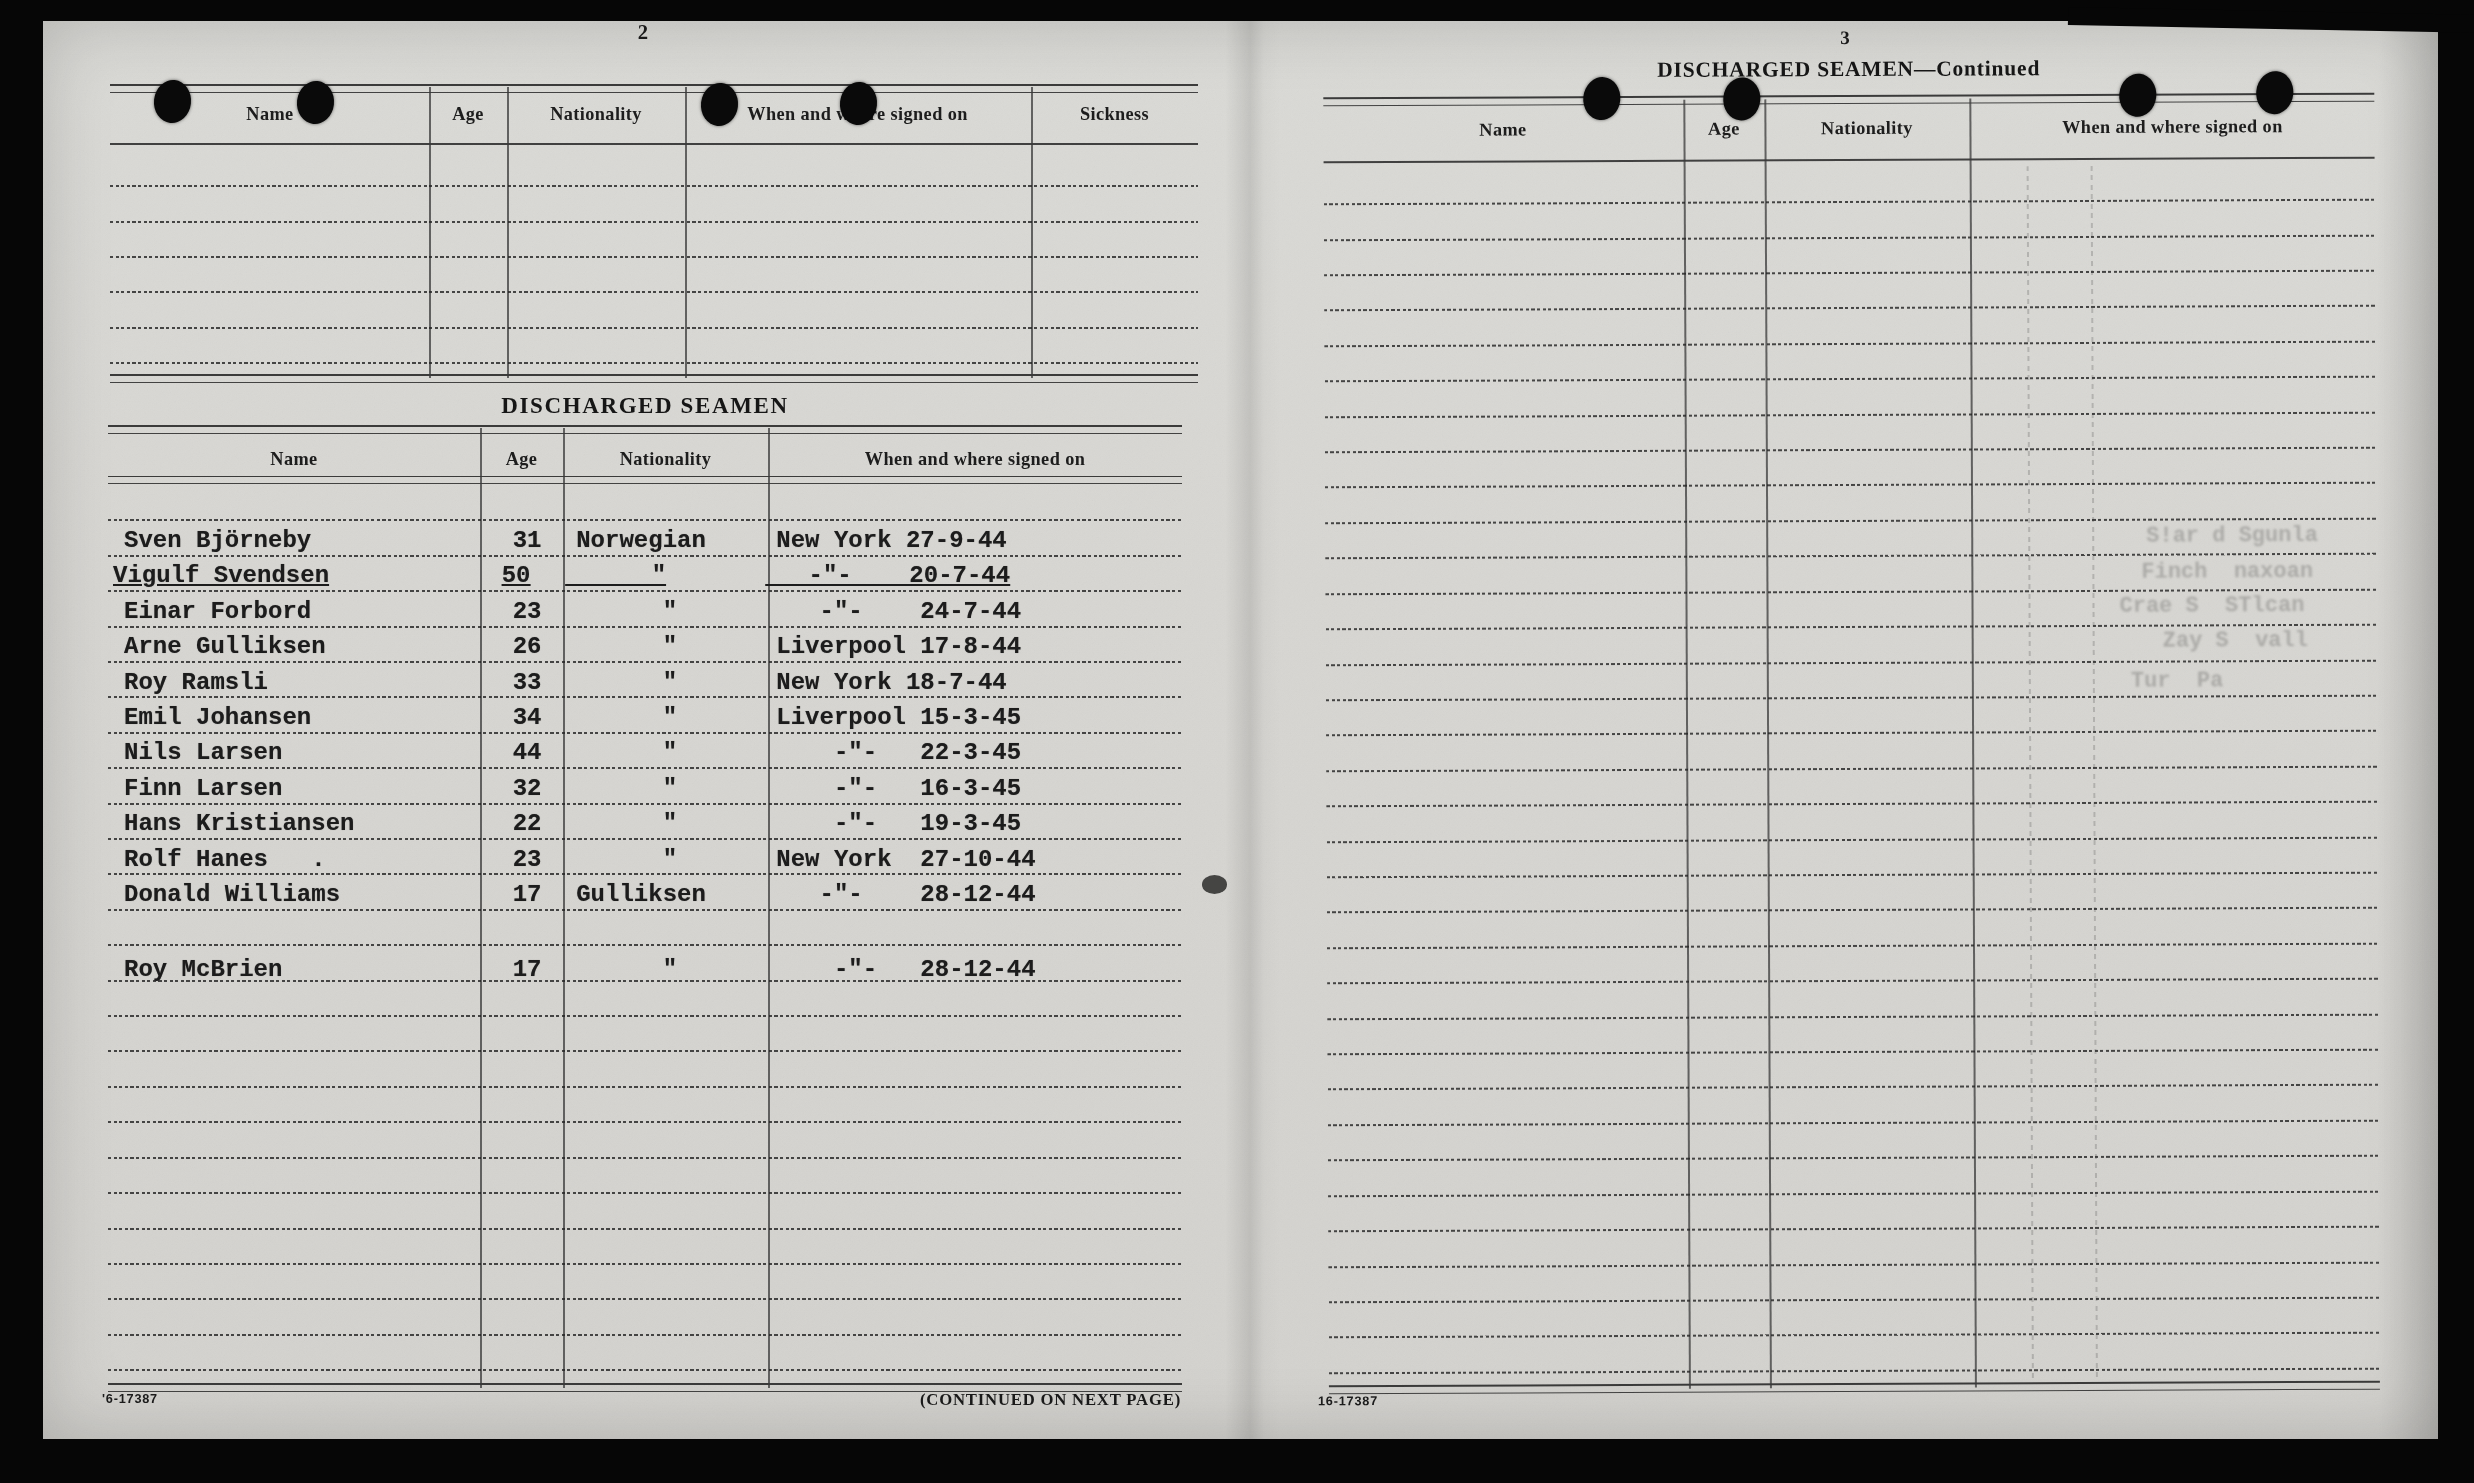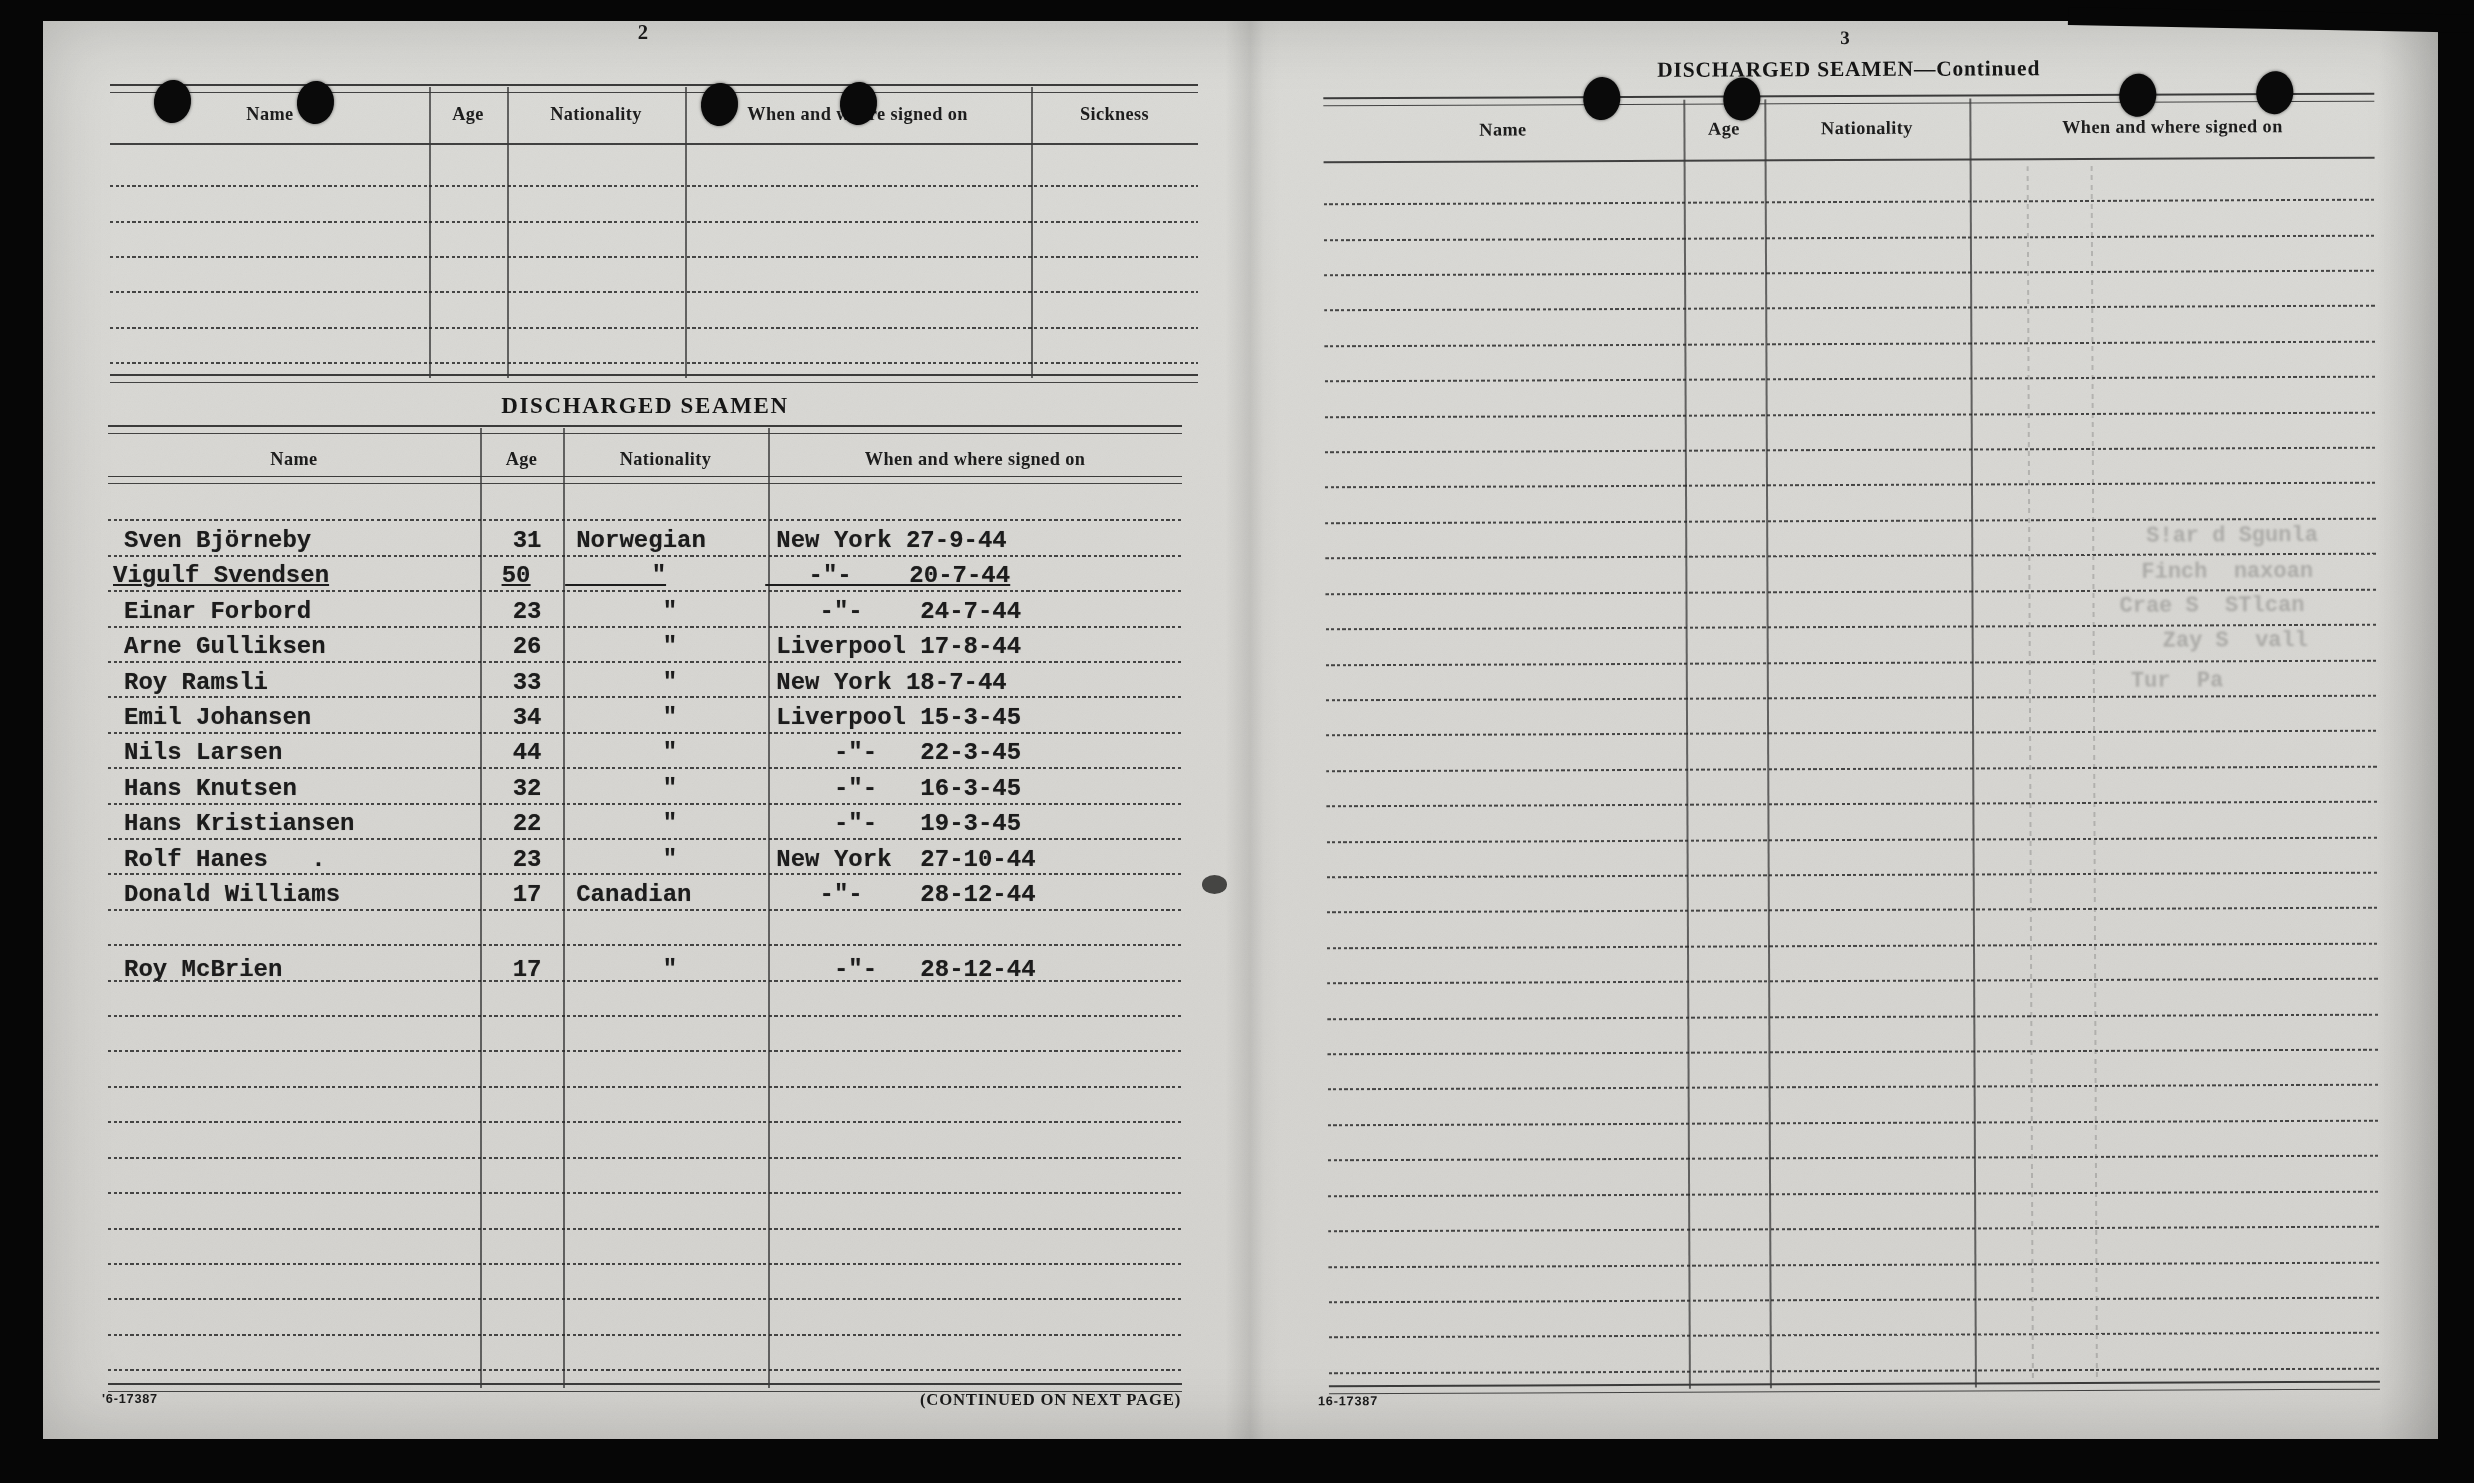--- a/index.html
+++ b/index.html
@@ -131,41 +131,41 @@
         <div class="c-nat">      "</div>
         <div class="c-when">Liverpool 15-3-45</div>
       </div>
       <div class="t-row mono" style="left: 108px; top: 696px; width: 1074px;">
         <div class="c-name">Nils Larsen</div>
         <div class="c-age">44</div>
         <div class="c-nat">      "</div>
         <div class="c-when">    -"-   22-3-45</div>
       </div>
       <div class="t-row mono" style="left: 108px; top: 732px; width: 1074px;">
-        <div class="c-name">Hans Knutsen</div>
+        <div class="c-name">Finn Larsen</div>
         <div class="c-age">32</div>
         <div class="c-nat">      "</div>
         <div class="c-when">    -"-   16-3-45</div>
       </div>
       <div class="t-row mono" style="left: 108px; top: 767px; width: 1074px;">
         <div class="c-name">Hans Kristiansen</div>
         <div class="c-age">22</div>
         <div class="c-nat">      "</div>
         <div class="c-when">    -"-   19-3-45</div>
       </div>
       <div class="t-row mono" style="left: 108px; top: 803px; width: 1074px;">
         <div class="c-name">Rolf Hanes   .</div>
         <div class="c-age">23</div>
         <div class="c-nat">      "</div>
         <div class="c-when">New York  27-10-44</div>
       </div>
       <div class="t-row mono" style="left: 108px; top: 838px; width: 1074px;">
         <div class="c-name">Donald Williams</div>
         <div class="c-age">17</div>
-        <div class="c-nat">Canadian</div>
+        <div class="c-nat">Gulliksen</div>
         <div class="c-when">   -"-    28-12-44</div>
       </div>
       <div class="t-row mono" style="left: 108px; top: 913px; width: 1074px;">
         <div class="c-name">Roy McBrien</div>
         <div class="c-age">17</div>
         <div class="c-nat">      "</div>
         <div class="c-when">    -"-   28-12-44</div>
       </div>
     </div>
   <div id="leftLines">

